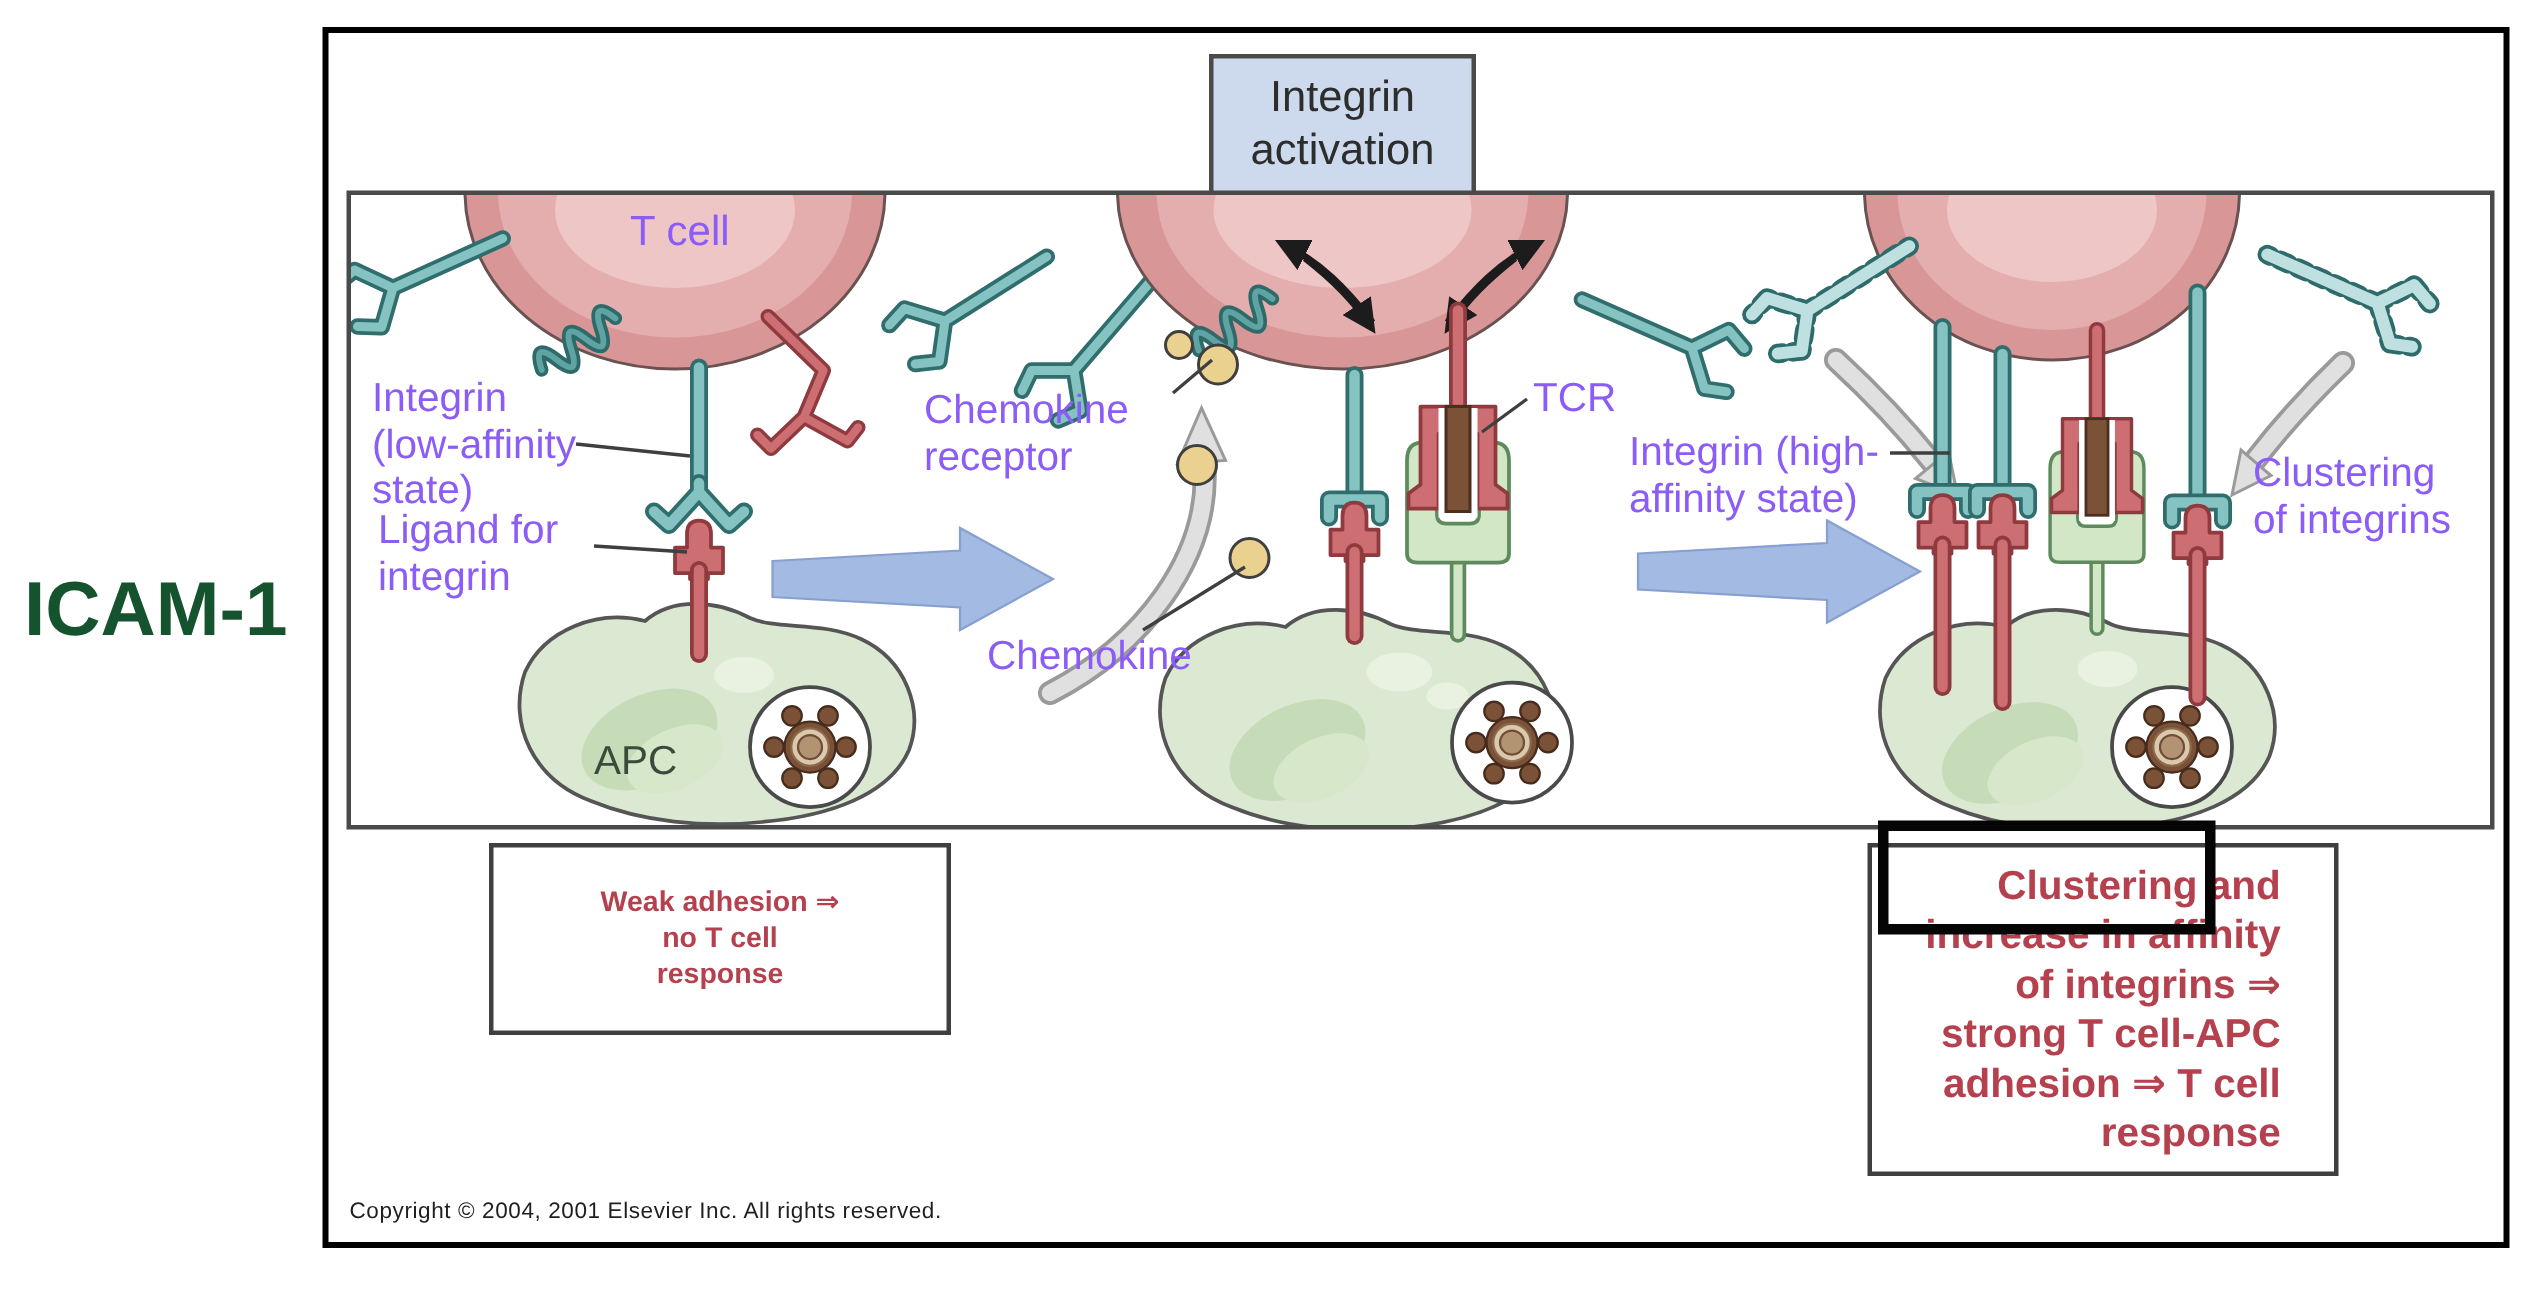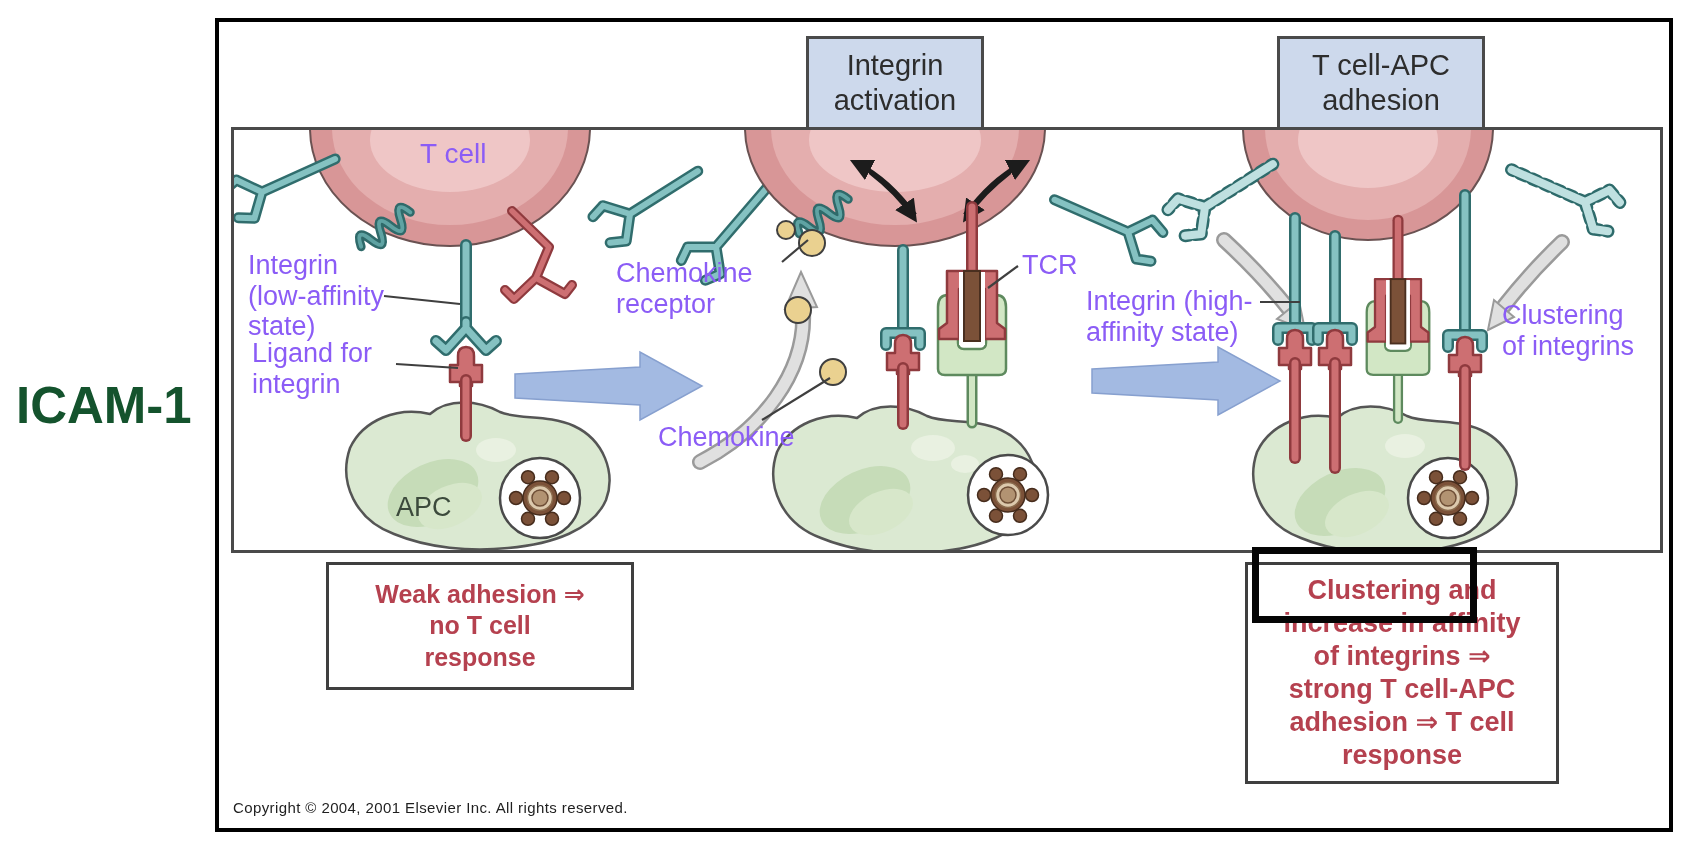--- a/index.html
+++ b/index.html
@@ -26,23 +26,23 @@
   #lbl-chemokine{left:658px;top:422px;}
   #lbl-tcr{left:1022px;top:250px;}
   #lbl-inthigh{left:1086px;top:286px;}
   #lbl-cluster{left:1502px;top:300px;}
   
   #lfa1{left:62px;top:262px;font-size:43px;font-weight:bold;color:#000;z-index:5;}
   #icam1{left:16px;top:376px;font-size:51px;font-weight:bold;color:#14532d;z-index:5;}
   
   .cap-box{background:#fff;border:3px solid #3f3f3f;color:#b5414f;font-weight:bold;text-align:center;
            white-space:pre-line;display:flex;align-items:center;justify-content:center;z-index:5;}
-  #cap1{left:326px;top:562px;width:302px;height:122px;font-size:25px;line-height:1.25;}
+  #cap1{left:326px;top:562px;width:302px;height:122px;font-size:19px;line-height:1.25;}
   #cap2{left:772px;top:564px;width:288px;height:156px;font-size:26px;line-height:1.3;}
-  #cap3{left:1245px;top:562px;width:308px;height:216px;font-size:27px;line-height:1.22;}
+  #cap3{left:1245px;top:562px;width:308px;height:216px;font-size:27px;line-height:1.22;text-align:right;}
   
   #hl-rect{left:1252px;top:547px;width:211px;height:62px;border:7px solid #050505;background:transparent;z-index:6;}
   #copyright{left:233px;top:799px;font-size:15px;color:#1f1f1f;z-index:5;letter-spacing:.4px;}
   
   .tealD{stroke:#306d6d;stroke-width:12;fill:none;stroke-linecap:round;stroke-linejoin:round;}
   .tealL{stroke:#85c2c2;stroke-width:7;fill:none;stroke-linecap:round;stroke-linejoin:round;}
   .abD{stroke:#306d6d;stroke-width:11;fill:none;stroke-linecap:round;stroke-linejoin:round;}
   .abL{stroke:#85c2c2;stroke-width:6;fill:none;stroke-linecap:round;stroke-linejoin:round;}
   .abdD{stroke:#2e6b6b;stroke-width:13;fill:none;stroke-linecap:round;stroke-linejoin:round;stroke-dasharray:6 7;}
   .abdL{stroke:#bfe0e0;stroke-width:8;fill:none;stroke-linecap:round;stroke-linejoin:round;}
@@ -289,22 +289,20 @@
         </g>
 
       <path class="leader" d="M1260,302 L1300,302"></path>
     </g>
   </svg>
 
   <div class="abs panel-inner"></div>
 
   <div class="abs hdr-box" id="hdr1">Integrin
 activation</div>
-  <div class="abs hdr-box" id="hdr2">T cell-APC
-adhesion</div>
 
   <div class="abs lbl" id="lbl-tcell">T cell</div>
   <div class="abs lbl" id="lbl-intlow">Integrin
 (low-affinity
 state)</div>
   <div class="abs lbl" id="lbl-ligand">Ligand for
 integrin</div>
   <div class="abs lbl" id="lbl-apc">APC</div>
   <div class="abs lbl" id="lbl-chemrec">Chemokine
 receptor</div>

